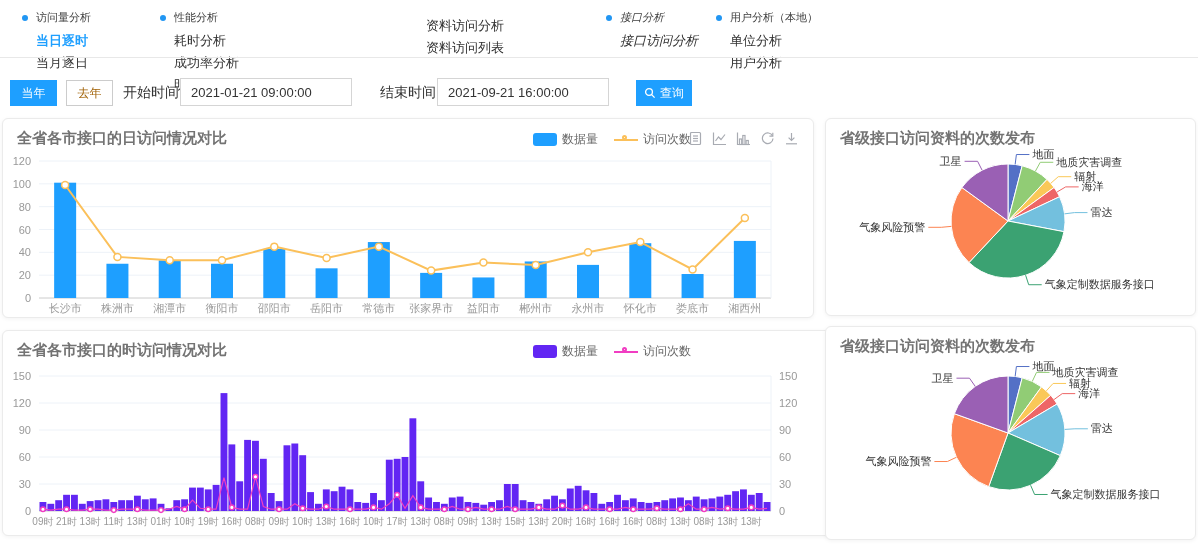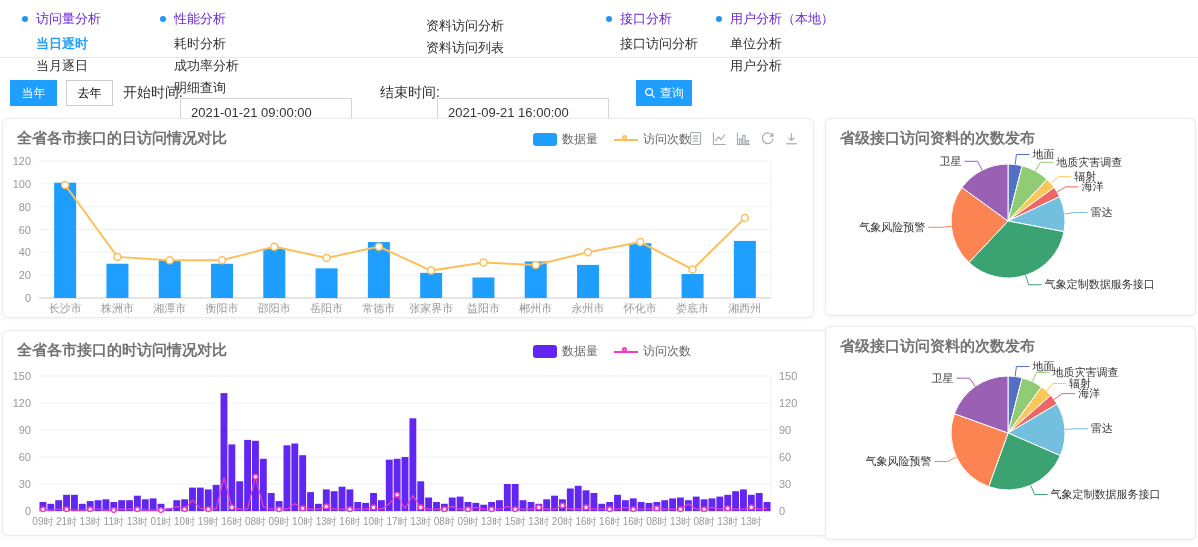--- a/index.html
+++ b/index.html
@@ -2,42 +2,42 @@
 <html style="--primary: #1e9fff; --nav-dot: #2196f3;"><head>
 <meta charset="utf-8">
 <style>
   * { box-sizing: border-box; margin: 0; padding: 0; }
   html,body { width:1198px; height:547px; background:#fff; overflow:hidden;
     font-family:"Liberation Sans","DejaVu Sans",sans-serif; }
   body { position:relative; }
 
   
   .nav-group { position:absolute; top:10px; }
-  .nav-title { display:flex; align-items:center; font-size:13px; color:#6d28d9; }
+  .nav-title { display:flex; align-items:center; font-size:11px; color:#404040; }
   .nav-dot { width:6px; height:6px; border-radius:50%; background:var(--nav-dot,#2196f3); margin-right:8px; flex:none; }
   .nav-items { margin:7px 0 0 14px; display:flex; gap:4px;flex-direction:column; }
   .nav-link { font-size:13px; color:#303030; text-decoration:none; cursor:pointer; white-space:nowrap; }
   .nav-link.active { color:var(--primary,#1e9fff); font-weight:bold; }
-  #navg0{left:22px;} #navg1{left:160px;} #navg2{left:412px;} #navg3{left:606px;} #navg4{left:716px;}
+  #navg0{left:22px;} #navg1{left:160px;} #navg2{left:412px;} #navg3{left:606px;font-style:italic;} #navg4{left:716px;}
 
   .top-divider { position:absolute; left:0; right:0; top:57px; height:1px; background:#e8e8e8; }
 
   
   .filterbar { position:absolute; left:0; top:78px; width:100%; height:30px; }
   .btn { position:absolute; height:26px; border-radius:0; font-size:12px; cursor:pointer;
          display:flex; align-items:center; justify-content:center; border:1px solid transparent; }
   .btn.primary { background:var(--primary,#1e9fff); color:#fff; border-color:var(--primary,#1e9fff); }
-  .btn.ghost { background:#fff; color:#000000; border-color:#ccc; }
+  .btn.ghost { background:#fff; color:#a16207; border-color:#ccc; }
   #btn-this-year { left:10px; top:2px; width:47px; }
   #btn-last-year { left:66px; top:2px; width:47px; }
   .flabel { position:absolute; top:6px; font-size:14px; color:#333; }
   #lbl-start { left:123px; } #lbl-end { left:380px; }
   .finput { position:absolute; top:0px; height:28px; width:172px; border:1px solid #d5d5d5;
             border-radius:0; padding:0 10px; font-size:13px; color:#333;
-            font-family:"Liberation Sans","DejaVu Sans",sans-serif;margin-top:20px; }
+            font-family:"Liberation Sans","DejaVu Sans",sans-serif; }
   #inp-start { left:180px; } #inp-end { left:437px; }
   #btn-query { left:636px; top:2px; width:56px; gap:4px; }
 
   
   .card { position:absolute; background:#fff; border:1px solid #ebebeb; border-radius:6px;
           box-shadow:0 1px 4px rgba(0,0,0,.05); }
   #card0 { left:2px;  top:118px; width:812px; height:200px; }
   #card1 { left:2px;  top:330px; width:958px; height:206px; }
   #card2 { left:825px; top:118px; width:371px; height:198px; }
   #card3 { left:825px; top:326px; width:371px; height:214px; }

